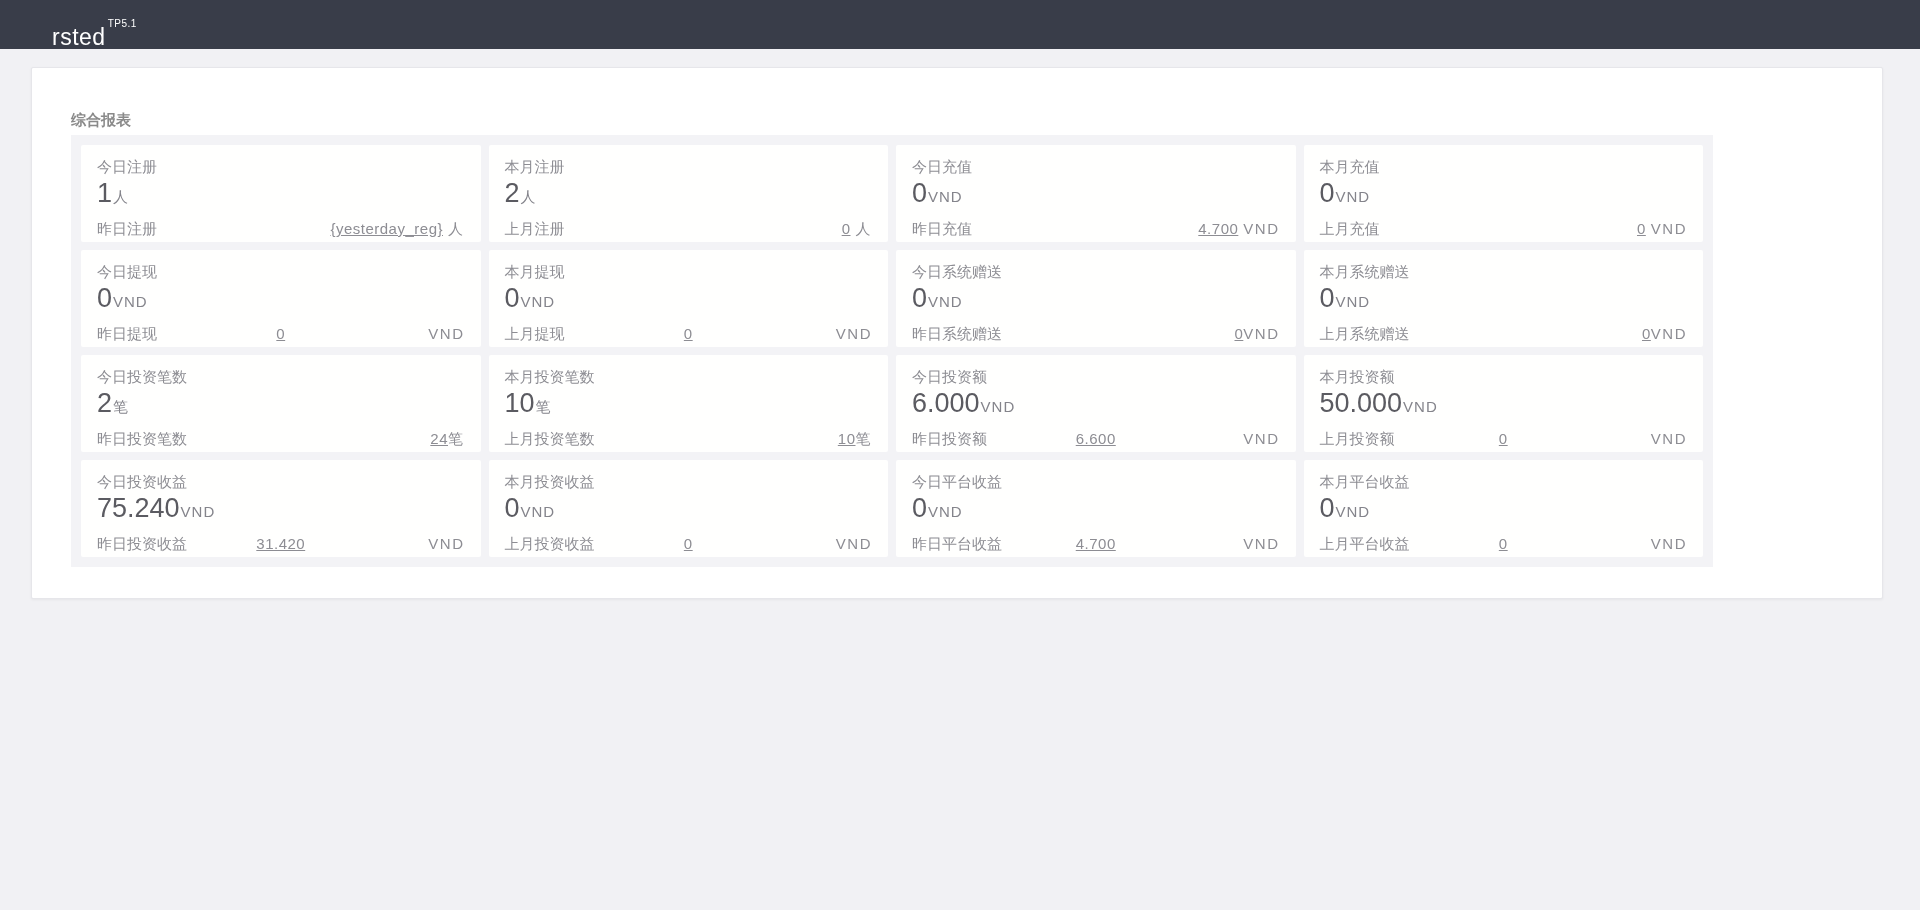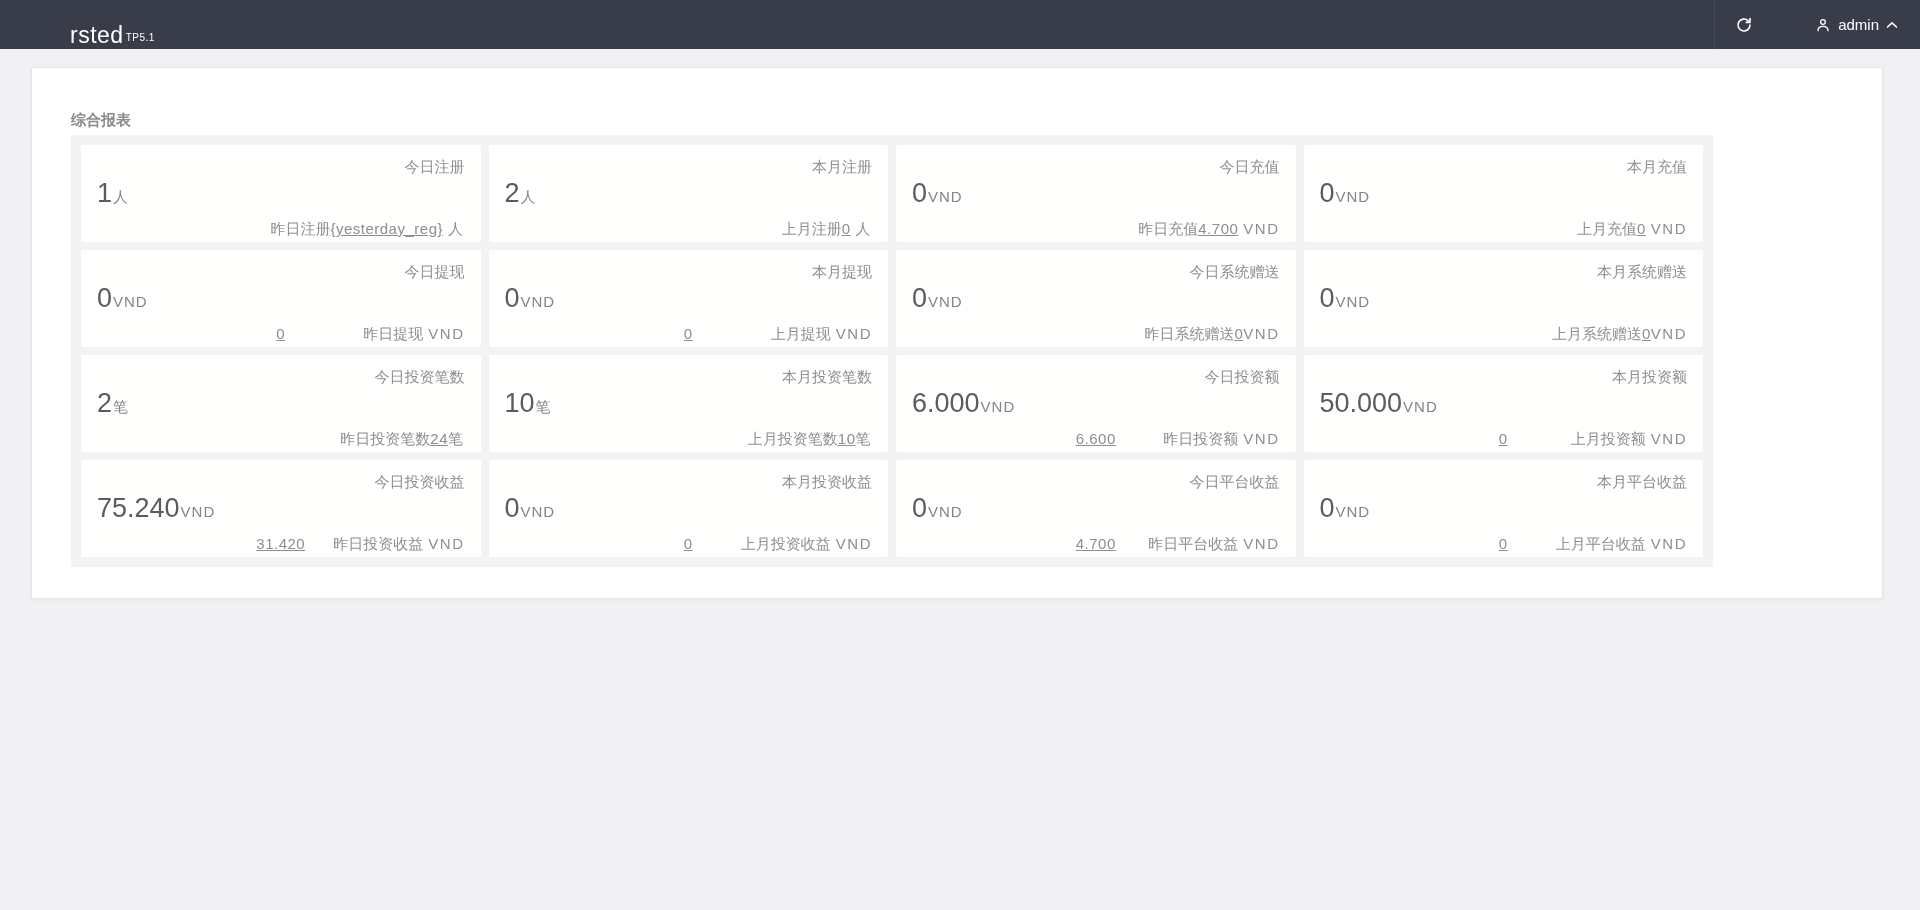--- a/index.html
+++ b/index.html
@@ -10,23 +10,23 @@
     font-family:"Liberation Sans","DejaVu Sans",sans-serif;
     overflow:hidden;
   }
 
   
   .navbar {
     height:49px; background:#393d49;
     display:flex; align-items:stretch;
   }
   .logo {
-    width:200px; display:flex; align-items:flex-end;
-    padding-left:70px; color:#ffffff; font-size:23px;
-    letter-spacing:0.5px; cursor:pointer;
+    width:200px; display:flex; align-items:flex-start;
+    padding-left:52px; color:#ffffff; font-size:23px;
+    letter-spacing:0.5px; cursor:pointer;margin-top:24px;
   }
   .logo sup { font-size:10px; margin-left:2px; transform:translateY(-6px); }
   .nav-menu { display:flex; padding:0; margin:0; list-style:none; }
   .nav-item {
     line-height:49px; padding:0 26px; color:#f1f1f1;
     font-size:15px; cursor:pointer; white-space:nowrap;
   }
   .nav-item.active { background:var(--accent,#16a085); color:#fff; }
   .nav-right { margin-left:auto; display:flex; align-items:center; }
   .nav-divider { width:1px; height:49px; background:#474c58; }
@@ -42,21 +42,21 @@
   
   .main { padding:18px 37px 0 31px; }
   .panel {
     background:#ffffff; border:1px solid #e6e6ea; border-radius:2px;
     box-shadow:0 1px 3px rgba(0,0,0,0.05);
     height:532px; padding:43px 0 0 39px;
   }
   .panel-title { font-size:15px; color:#8a8a8a; margin:0 0 5px 0; }
 
   .cards-wrap {
-    width:1642px; background:#f3f3f6; padding:10px;text-align:right;
+    width:1642px; background:#f3f3f6; padding:10px;
   }
   .cards-grid {
     display:grid; grid-template-columns:repeat(4,1fr); gap:8px;
   }
   .card {
     background:#fffffe; border-radius:2px; height:97px;
     padding:13px 16px 0 16px;
   }
   .card-title { font-size:15px; color:#8d8d93; line-height:17px; }
   .card-big { margin-top:3px; display:flex; align-items:baseline; }
@@ -76,45 +76,20 @@
   .icon svg { display:block; }
 </style>
 </head>
 <body>
 
 <header class="navbar">
   <div class="logo">
     <span>rsted</span>
       <sup>TP5.1</sup>
   </div>
-  <div class="nav-right">
-    <div class="nav-divider"></div>
-    <div class="refresh-btn">
-      <span class="icon">
-        <svg width="18" height="18" viewBox="0 0 24 24" fill="none" stroke="#ffffff" stroke-width="2.2" stroke-linecap="round" stroke-linejoin="round">
-          <path d="M20 12a8 8 0 1 1-2.3-5.6"></path>
-          <path d="M20 3.5v5h-5"></path>
-        </svg>
-      </span>
-    </div>
-    <div class="user-box">
-      <span class="icon">
-        <svg width="16" height="16" viewBox="0 0 24 24" fill="none" stroke="#ffffff" stroke-width="2" stroke-linecap="round">
-          <circle cx="12" cy="7.5" r="3.5"></circle>
-          <path d="M4.5 20.5c0-4.2 3.3-6.5 7.5-6.5s7.5 2.3 7.5 6.5"></path>
-        </svg>
-      </span>
-      <span>admin</span>
-      <span class="icon">
-        <svg width="12" height="8" viewBox="0 0 12 8" fill="none" stroke="#ffffff" stroke-width="1.6" stroke-linecap="round" stroke-linejoin="round">
-          <path d="M1.5 6 6 1.8 10.5 6"></path>
-        </svg>
-      </span>
-    </div>
-  </div>
 </header>
 
 <div class="main">
   <div class="panel">
     <h3 class="panel-title">综合报表</h3>
     <div class="cards-wrap">
       <div class="cards-grid">
           <div class="card">
     <div class="card-title">今日注册</div>
     <div class="card-big">

